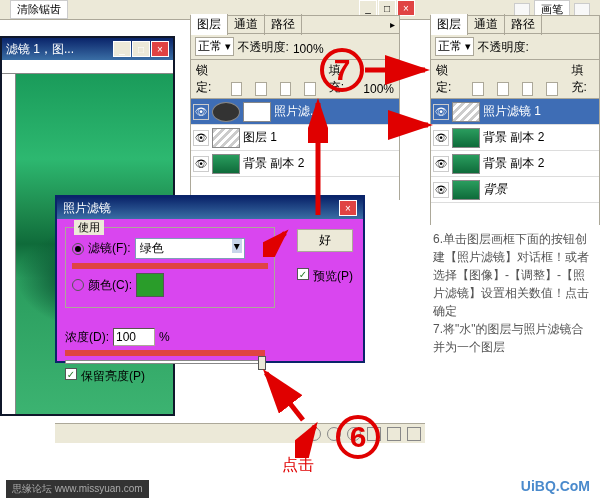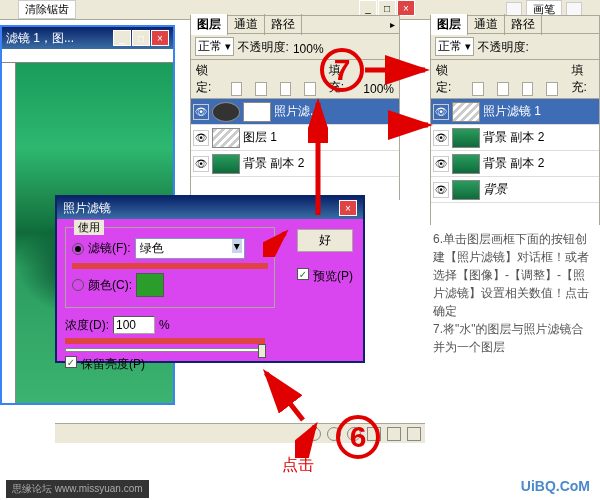--- a/index.html
+++ b/index.html
@@ -1,35 +1,35 @@
 <!DOCTYPE html>
 <html><head>
 <meta charset="utf-8">
 <style>
 *{box-sizing:border-box;margin:0;padding:0;font-family:"SimSun","Arial",sans-serif;font-size:12px}
 body{width:600px;height:500px;background:#fff;position:relative;overflow:hidden}
-.toolbar{position:absolute;top:0;left:0;right:0;height:20px;background:#ece9d8;border-bottom:1px solid #aca899;display:flex;align-items:center;padding:0 18px;gap:4px}
+.toolbar{position:absolute;top:0;left:0;right:0;height:20px;background:#ece9d8;border-bottom:1px solid #aca899;display:flex;align-items:flex-end;padding:0 10px;gap:4px}
 .tb-btn{padding:1px 6px;background:#fff;border:1px solid #ccc;font-size:11px}
 .tb-ico{width:16px;height:16px;border:1px solid #ccc;background:#f8f8f8}
-.canvas-win{position:absolute;top:25px;left:0;width:175px;height:380px;border:2px solid #3b82f6}
+.canvas-win{position:absolute;top:36px;left:0;width:175px;height:380px;border:2px solid #0f172a}
 .cw-title{height:22px;background:linear-gradient(#0a246a,#3a6ea5);color:#fff;display:flex;align-items:center;padding:0 4px}
 .cw-title span{flex:1}
 .win-btn{width:18px;height:16px;background:#ece9d8;border:1px solid #fff;margin-left:1px;display:flex;align-items:center;justify-content:center;font-size:10px}
 .win-close{background:#e04343;color:#fff}
 .cw-ruler{height:14px;background:#fff;border-bottom:1px solid #888}
 .cw-body{height:calc(100% - 36px);display:flex}
 .cw-vr{width:14px;background:#fff;border-right:1px solid #888}
 .cw-img{flex:1;background:linear-gradient(180deg,#1a9b5a 0%,#2db870 25%,#1e8a4e 40%,#0f6b3a 50%,#2a9d5e 60%,#3cb371 100%);position:relative}
 .cw-img::before{content:"";position:absolute;top:45%;left:0;right:0;height:30%;background:radial-gradient(ellipse at center,#0a5030 20%,transparent 70%)}
 .layer-panel{position:absolute;border:1px solid #aca899;background:#ece9d8}
 .lp1{top:15px;left:190px;width:210px;height:185px}
 .lp2{top:15px;left:430px;width:170px;height:210px}
 .lp-head{height:18px;background:#ece9d8;display:flex;align-items:center;border-bottom:1px solid #aca899}
 .lp-tab{padding:2px 6px;border-right:1px solid #aca899;cursor:pointer}
-.lp-tab.active{background:#fff;font-weight:bold}
+.lp-tab.active{background:#fff;font-weight:normal}
 .lp-close{margin-left:auto;padding:0 4px;font-size:10px}
 .lp-opts{display:flex;align-items:flex-end;padding:3px 4px;gap:4px;border-bottom:1px solid #aca899}
 .lp-sel{border:1px solid #aca899;background:#fff;padding:0 2px;font-size:11px}
 .lp-lock{display:flex;align-items:flex-end;padding:2px 5px;gap:13px;border-bottom:1px solid #aca899;font-size:11px}
 .lockico{width:14px;height:14px;border:1px solid #aca899;background:#fff}
 .layer-list{background:#fff;height:110px;overflow:hidden}
 .layer-row{display:flex;align-items:center;height:26px;border-bottom:1px solid #ddd;padding:0 2px;gap:3px}
 .layer-row.sel{background:#3e6db5;color:#fff}
 .eye{width:16px;height:16px;border:1px solid #ccc;display:flex;align-items:center;justify-content:center;font-size:10px}
 .thumb{width:28px;height:20px;border:1px solid #888;background:linear-gradient(135deg,#ccc 25%,#fff 25%,#fff 50%,#ccc 50%,#ccc 75%,#fff 75%);background-size:8px 8px}
@@ -200,21 +200,21 @@
         <span>滤镜(F):</span>
         <div class="dd">绿色</div>
       </div>
       <div class="redbar"></div>
       <div class="opt-row">
         <div class="radio"></div>
         <span>颜色(C):</span>
         <div class="swatch"></div>
       </div>
     </div>
-    <div class="opt-row" style="margin-top:8px">
+    <div class="opt-row" style="margin-top:20px">
       <span>浓度(D):</span>
       <div class="num-in">100</div>
       <span>%</span>
     </div>
     <div class="redbar" style="width:200px"></div>
     <div class="slider" style="width:200px">
       <div class="slider-thumb" style="left:192px"></div>
     </div>
     <div class="chk-row">
       <div class="chk on"></div>

